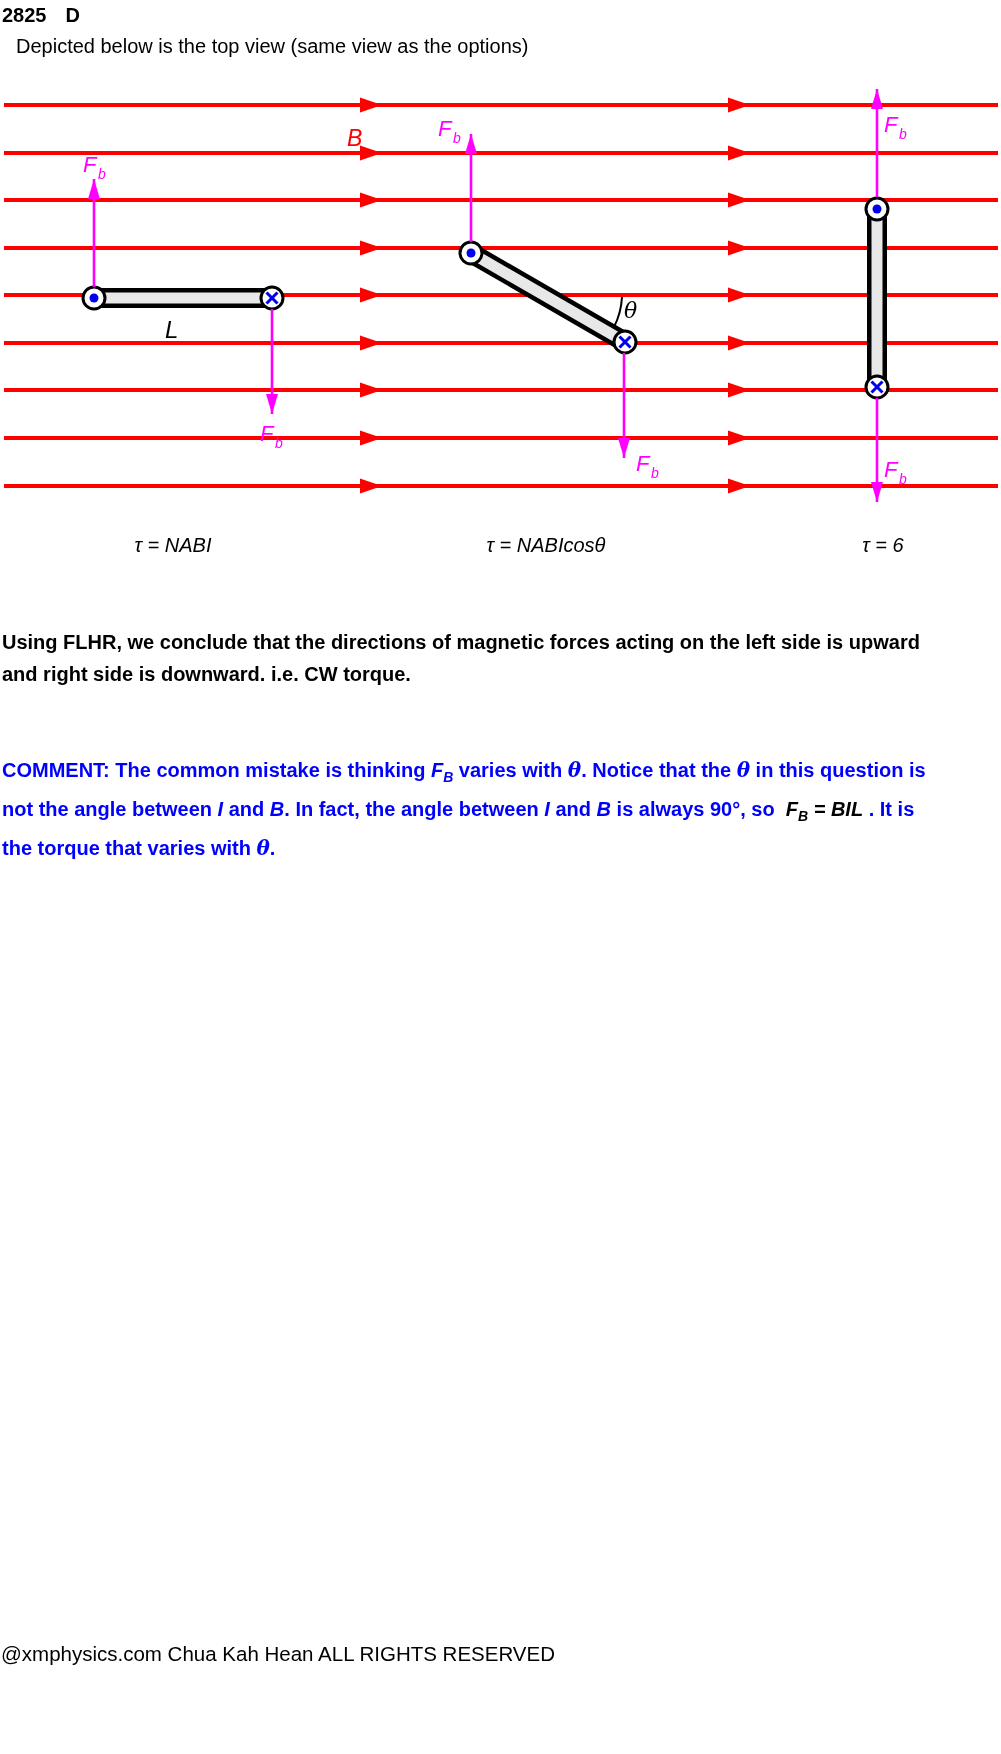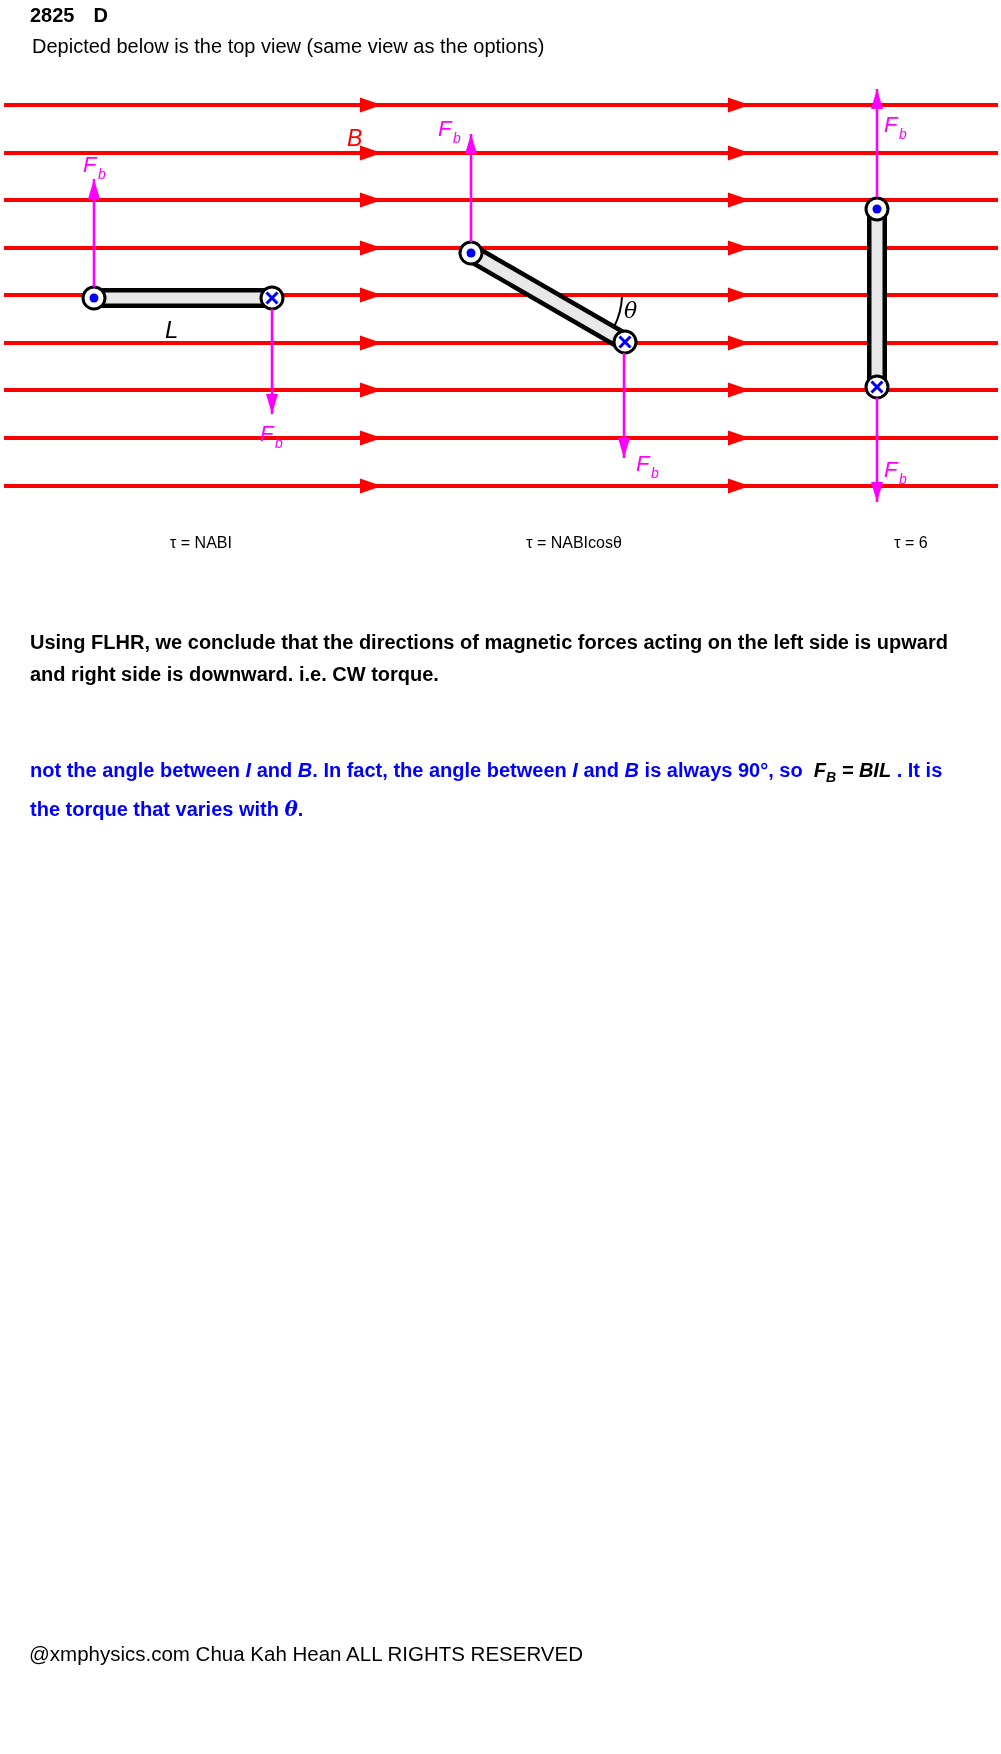--- a/index.html
+++ b/index.html
@@ -1,22 +1,22 @@
 <!DOCTYPE html>
 <html><head>
 <meta charset="utf-8">
 <style>
   html,body{margin:0;padding:0;background:#fff;}
   .page{position:relative;width:1001px;height:1754px;background:#ffffff;overflow:hidden;
         font-family:"Liberation Sans",sans-serif;color:#000;}
-  .abs{position:absolute;margin-left:28px;}
+  .abs{position:absolute;}
   .qid{top:4px;left:2px;font-size:20px;font-weight:bold;display:flex;gap:19px;}
-  .intro{top:35px;left:4px;font-size:20px;white-space:nowrap;}
+  .intro{top:35px;left:16px;font-size:20px;white-space:nowrap;}
   svg.diagram{position:absolute;top:0;left:0;}
-  .caption{top:534px;font-size:16px;transform:translateX(-50%);white-space:nowrap;}
+  .caption{top:534px;font-size:20px;font-style:italic;transform:translateX(-50%);white-space:nowrap;}
   .cap1{left:173px;} .cap2{left:546px;} .cap3{left:883px;}
   .para{left:2px;font-size:20px;line-height:32px;font-weight:bold;}
   .para .tline{white-space:nowrap;}
   .p-expl{top:626px;}
   .p-force{top:699px;}
   .p-comment{top:754px;}
   .footer{top:1642px;left:1px;font-size:20.5px;white-space:nowrap;}
   
   .run-k{color:#000;}
   .run-ki{color:#000;font-style:italic;}
@@ -121,19 +121,20 @@
   <div class="abs caption cap2">τ = NABIcosθ</div>
   <div class="abs caption cap3">τ = 6</div>
 
   <div class="abs para p-expl">
       <div class="tline"><span class="run-k">Using FLHR, we conclude that the directions of magnetic forces acting on the left side is upward</span></div>
       <div class="tline"><span class="run-k">and right side is downward. i.e. CW torque.</span></div>
     </div>
 
 
   <div class="abs para p-comment">
+      <div class="tline"><span class="run-b">COMMENT: The common mistake is thinking </span><span class="run-bi">F</span><span class="run-bsub">B</span><span class="run-b"> varies with </span><span class="run-bth">θ</span><span class="run-b">. Notice that the </span><span class="run-bth">θ</span><span class="run-b"> in this question is</span></div>
       <div class="tline"><span class="run-b">not the angle between </span><span class="run-bi">I</span><span class="run-b"> and </span><span class="run-bi">B</span><span class="run-b">. In fact, the angle between </span><span class="run-bi">I</span><span class="run-b"> and </span><span class="run-bi">B</span><span class="run-b"> is always 90°, so &nbsp;</span><span class="run-ki">F</span><span class="run-ksub">B</span><span class="run-ki"> = </span><span class="run-ki">BIL</span><span class="run-b"> . It is</span></div>
       <div class="tline"><span class="run-b">the torque that varies with </span><span class="run-bth">θ</span><span class="run-b">.</span></div>
     </div>
 
   <div class="abs footer">@xmphysics.com Chua Kah Hean ALL RIGHTS RESERVED</div>
 
 </div>
 
 </body></html>

